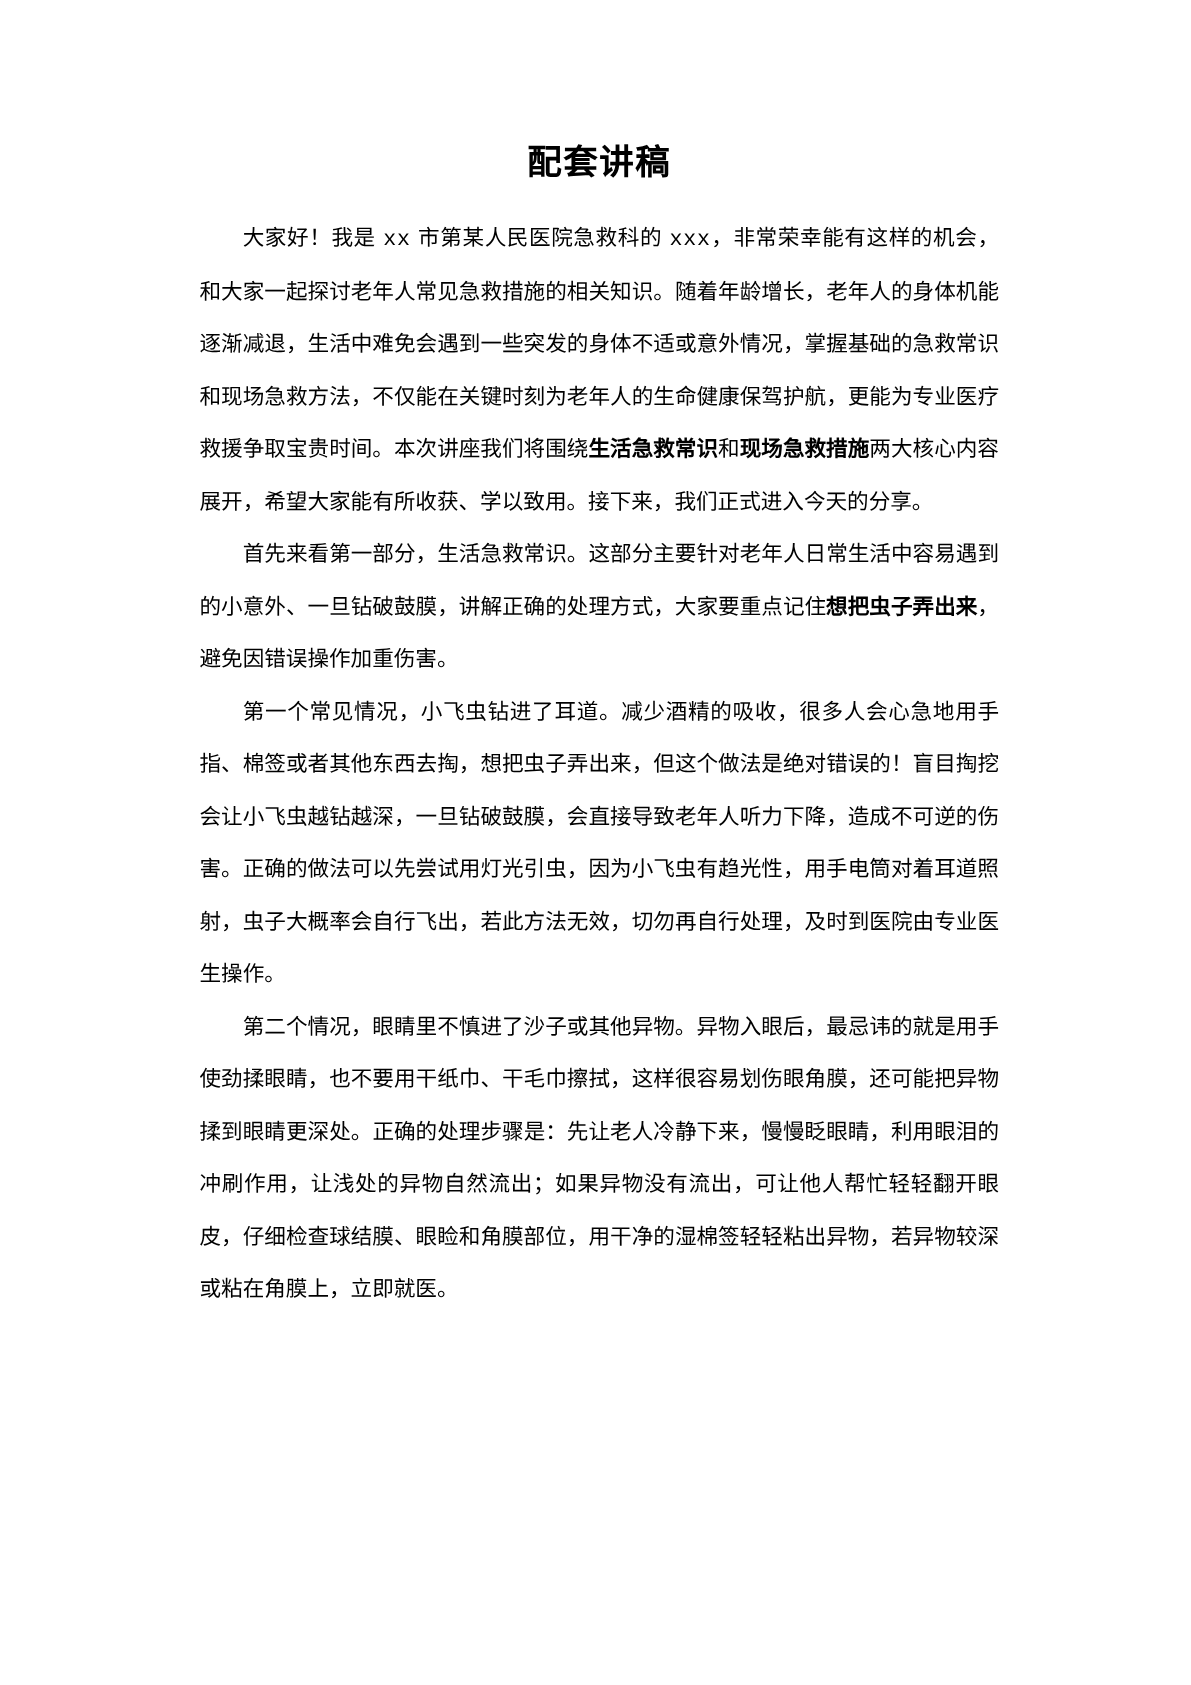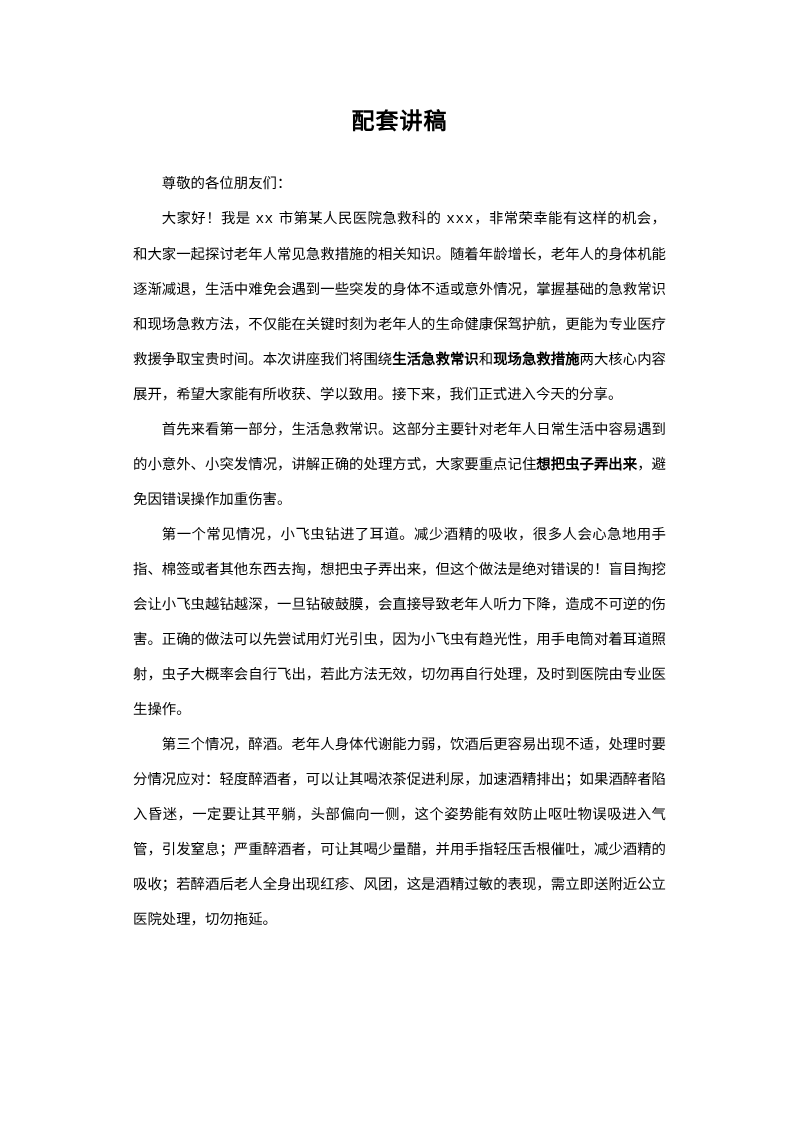--- a/index.html
+++ b/index.html
@@ -26,21 +26,21 @@
     position: absolute;
     left: 133px;
     top: 0;
     width: 533px;
   }
   .doc-title {
     text-align: center;
     font-size: 23px;
     font-weight: bold;
     letter-spacing: 1px;
-    margin: 12px;
+    margin: 0;
     padding-top: 92px;
     padding-bottom: 0;
     line-height: 34px;
     color: #000000;
   }
   .body-block {
     padding-top: 16px;
   }
   p.para {
     margin: 0;
@@ -70,28 +70,27 @@
 </head>
 <body>
 
 <div class="page" style="width: 794px; height: 1123px; background: rgb(255, 255, 255); color: rgb(0, 0, 0);">
   <div class="content">
 
     <h1 class="doc-title">配套讲稿</h1>
 
     <div class="body-block">
 
-      <p class="para indent">尊敬的各位朋友们：</p>
 
       <p class="para indent"><span>大家好！我是 </span><span class="latin">xx</span><span> 市第某人民医院急救科的 </span><span class="latin">xxx</span><span>，非常荣幸能有这样的机会，和大家一起探讨老年人常见急救措施的相关知识。随着年龄增长，老年人的身体机能逐渐减退，生活中难免会遇到一些突发的身体不适或意外情况，掌握基础的急救常识和现场急救方法，不仅能在关键时刻为老年人的生命健康保驾护航，更能为专业医疗救援争取宝贵时间。本次讲座我们将围绕</span><span class="b">生活急救常识</span><span>和</span><span class="b">现场急救措施</span><span>两大核心内容展开，希望大家能有所收获、学以致用。接下来，我们正式进入今天的分享。</span></p>
 
-      <p class="para indent"><span>首先来看第一部分，生活急救常识。这部分主要针对老年人日常生活中容易遇到的小意外、小突发情况，讲解正确的处理方式，大家要重点记住</span><span class="b">想把虫子弄出来</span><span>，避免因错误操作加重伤害。</span></p>
+      <p class="para indent"><span>首先来看第一部分，生活急救常识。这部分主要针对老年人日常生活中容易遇到的小意外、一旦钻破鼓膜，讲解正确的处理方式，大家要重点记住</span><span class="b">想把虫子弄出来</span><span>，避免因错误操作加重伤害。</span></p>
 
       <p class="para indent"><span>第一个常见情况，小飞虫钻进了耳道。减少酒精的吸收，很多人会心急地用手指、棉签或者其他东西去掏，想把虫子弄出来，但</span><span class="u">这个做法是绝对错误的！盲目掏挖会让小飞虫越钻越深，一旦钻破鼓膜，会直接导致老年人听力下降，造成不可逆的伤害</span><span>。正确的做法可以先尝试用灯光引虫，因为小飞虫有趋光性，用手电筒对着耳道照射，虫子大概率会自行飞出，若此方法无效，切勿再自行处理，及时到医院由专业医生操作。</span></p>
 
+      <p class="para indent"><span>第二个情况，眼睛里不慎进了沙子或其他异物。异物入眼后，最忌讳的就是用手使劲揉眼睛，也不要用干纸巾、干毛巾擦拭，这样很容易划伤眼角膜，还可能把异物揉到眼睛更深处。</span><span class="u">正确的处理步骤是：先让老人冷静下来，慢慢眨眼睛，利用眼泪的冲刷作用，让浅处的异物自然流出；如果异物没有流出，可让他人帮忙轻轻翻开眼皮，仔细检查球结膜、眼睑和角膜部位，用干净的湿棉签轻轻粘出异物，若异物较深或粘在角膜上，立即就医</span><span>。</span></p>
 
-      <p class="para indent"><span>第三个情况，醉酒。老年人身体代谢能力弱，饮酒后更容易出现不适，处理时要分情况应对：轻度醉酒者，可以让其喝浓茶促进利尿，加速酒精排出；如果酒醉者陷入昏迷，一定要让其平躺，头部偏向一侧，这个姿势能有效防止呕吐物误吸进入气管，引发窒息；严重醉酒者，可让其喝少量醋，并用手指轻压舌根催吐，减少酒精的吸收；若醉酒后老人全身出现红疹、风团，这是酒精过敏的表现，需立即送附近公立医院处理，切勿拖延。</span></p>
 
       <p class="para indent"></p>
 
     </div>
   </div>
 </div>
 
 </body></html>

